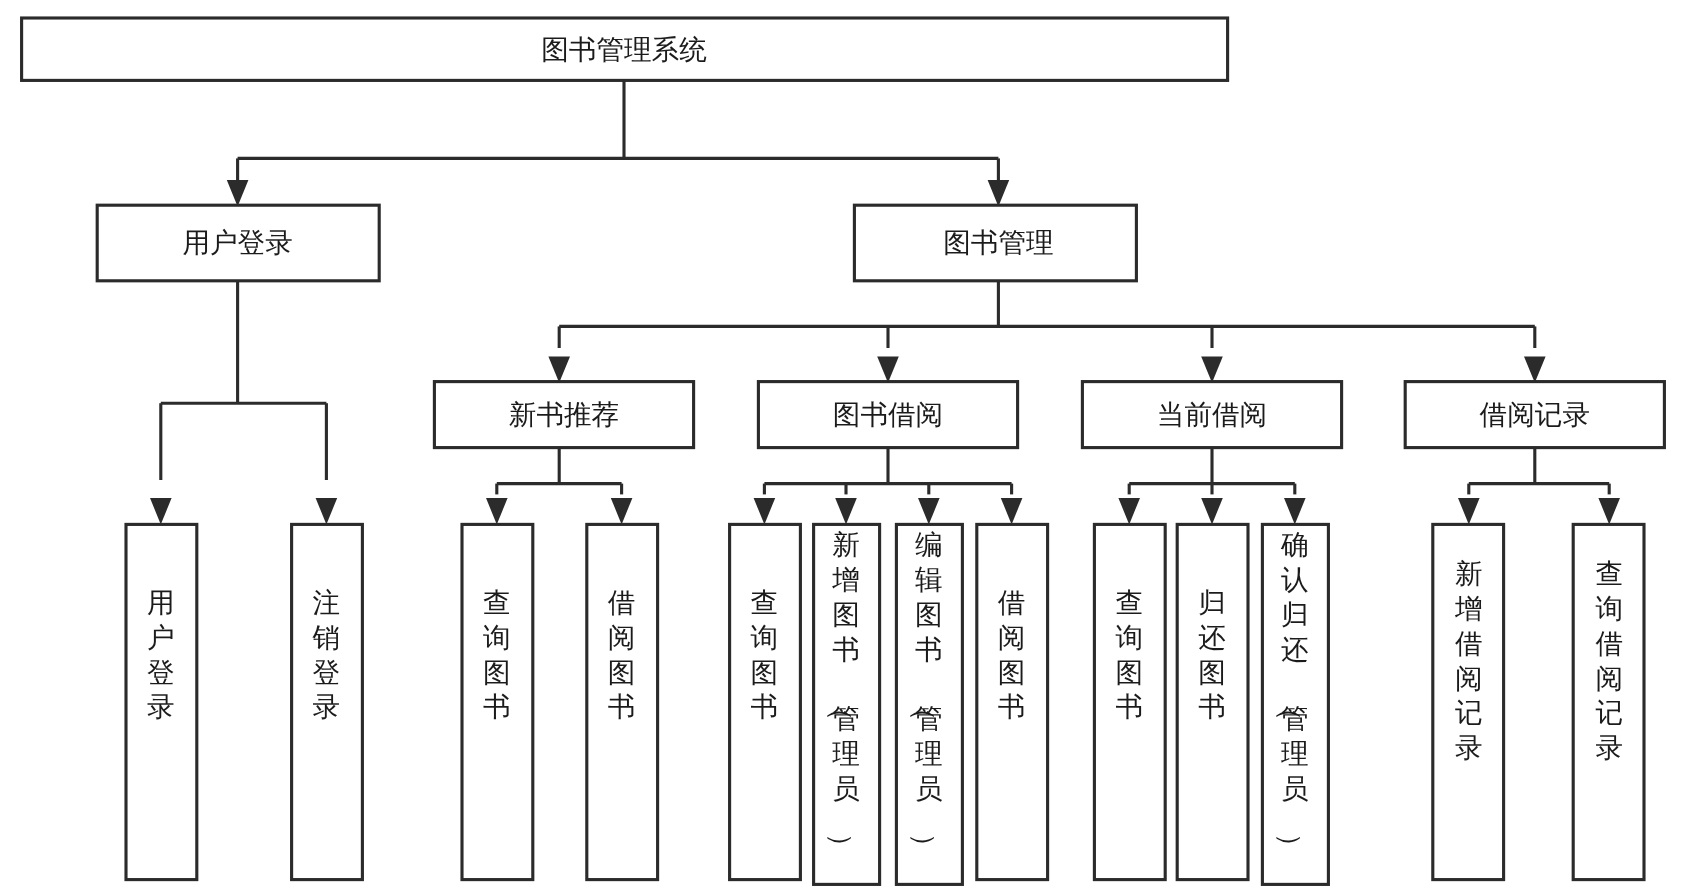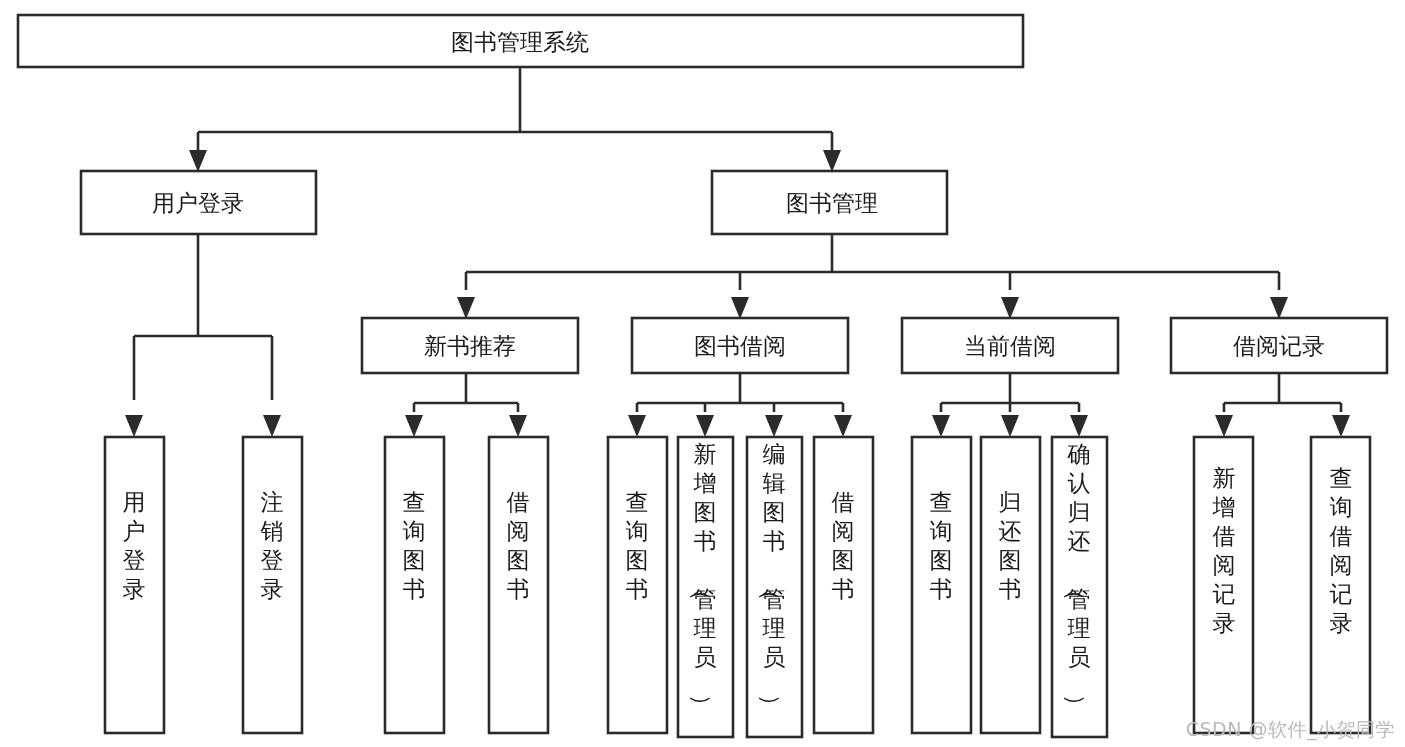--- a/index.html
+++ b/index.html
@@ -248,15 +248,14 @@
       <text class="node-label-v" x="1224" y="486"><tspan x="1224" dy="0">新</tspan><tspan x="1224" dy="29">增</tspan><tspan x="1224" dy="29">借</tspan><tspan x="1224" dy="29">阅</tspan><tspan x="1224" dy="29">记</tspan><tspan x="1224" dy="29">录</tspan></text>
     </g>
 
     <g>
       <rect class="node-box" x="1311" y="437" width="59" height="296"></rect>
       <text class="node-label-v" x="1341" y="486"><tspan x="1341" dy="0">查</tspan><tspan x="1341" dy="29">询</tspan><tspan x="1341" dy="29">借</tspan><tspan x="1341" dy="29">阅</tspan><tspan x="1341" dy="29">记</tspan><tspan x="1341" dy="29">录</tspan></text>
     </g>
 
   </svg>
 
-  <div class="watermark-text">CSDN @软件_小贺同学</div>
 
 </div>
 
 </body></html>

